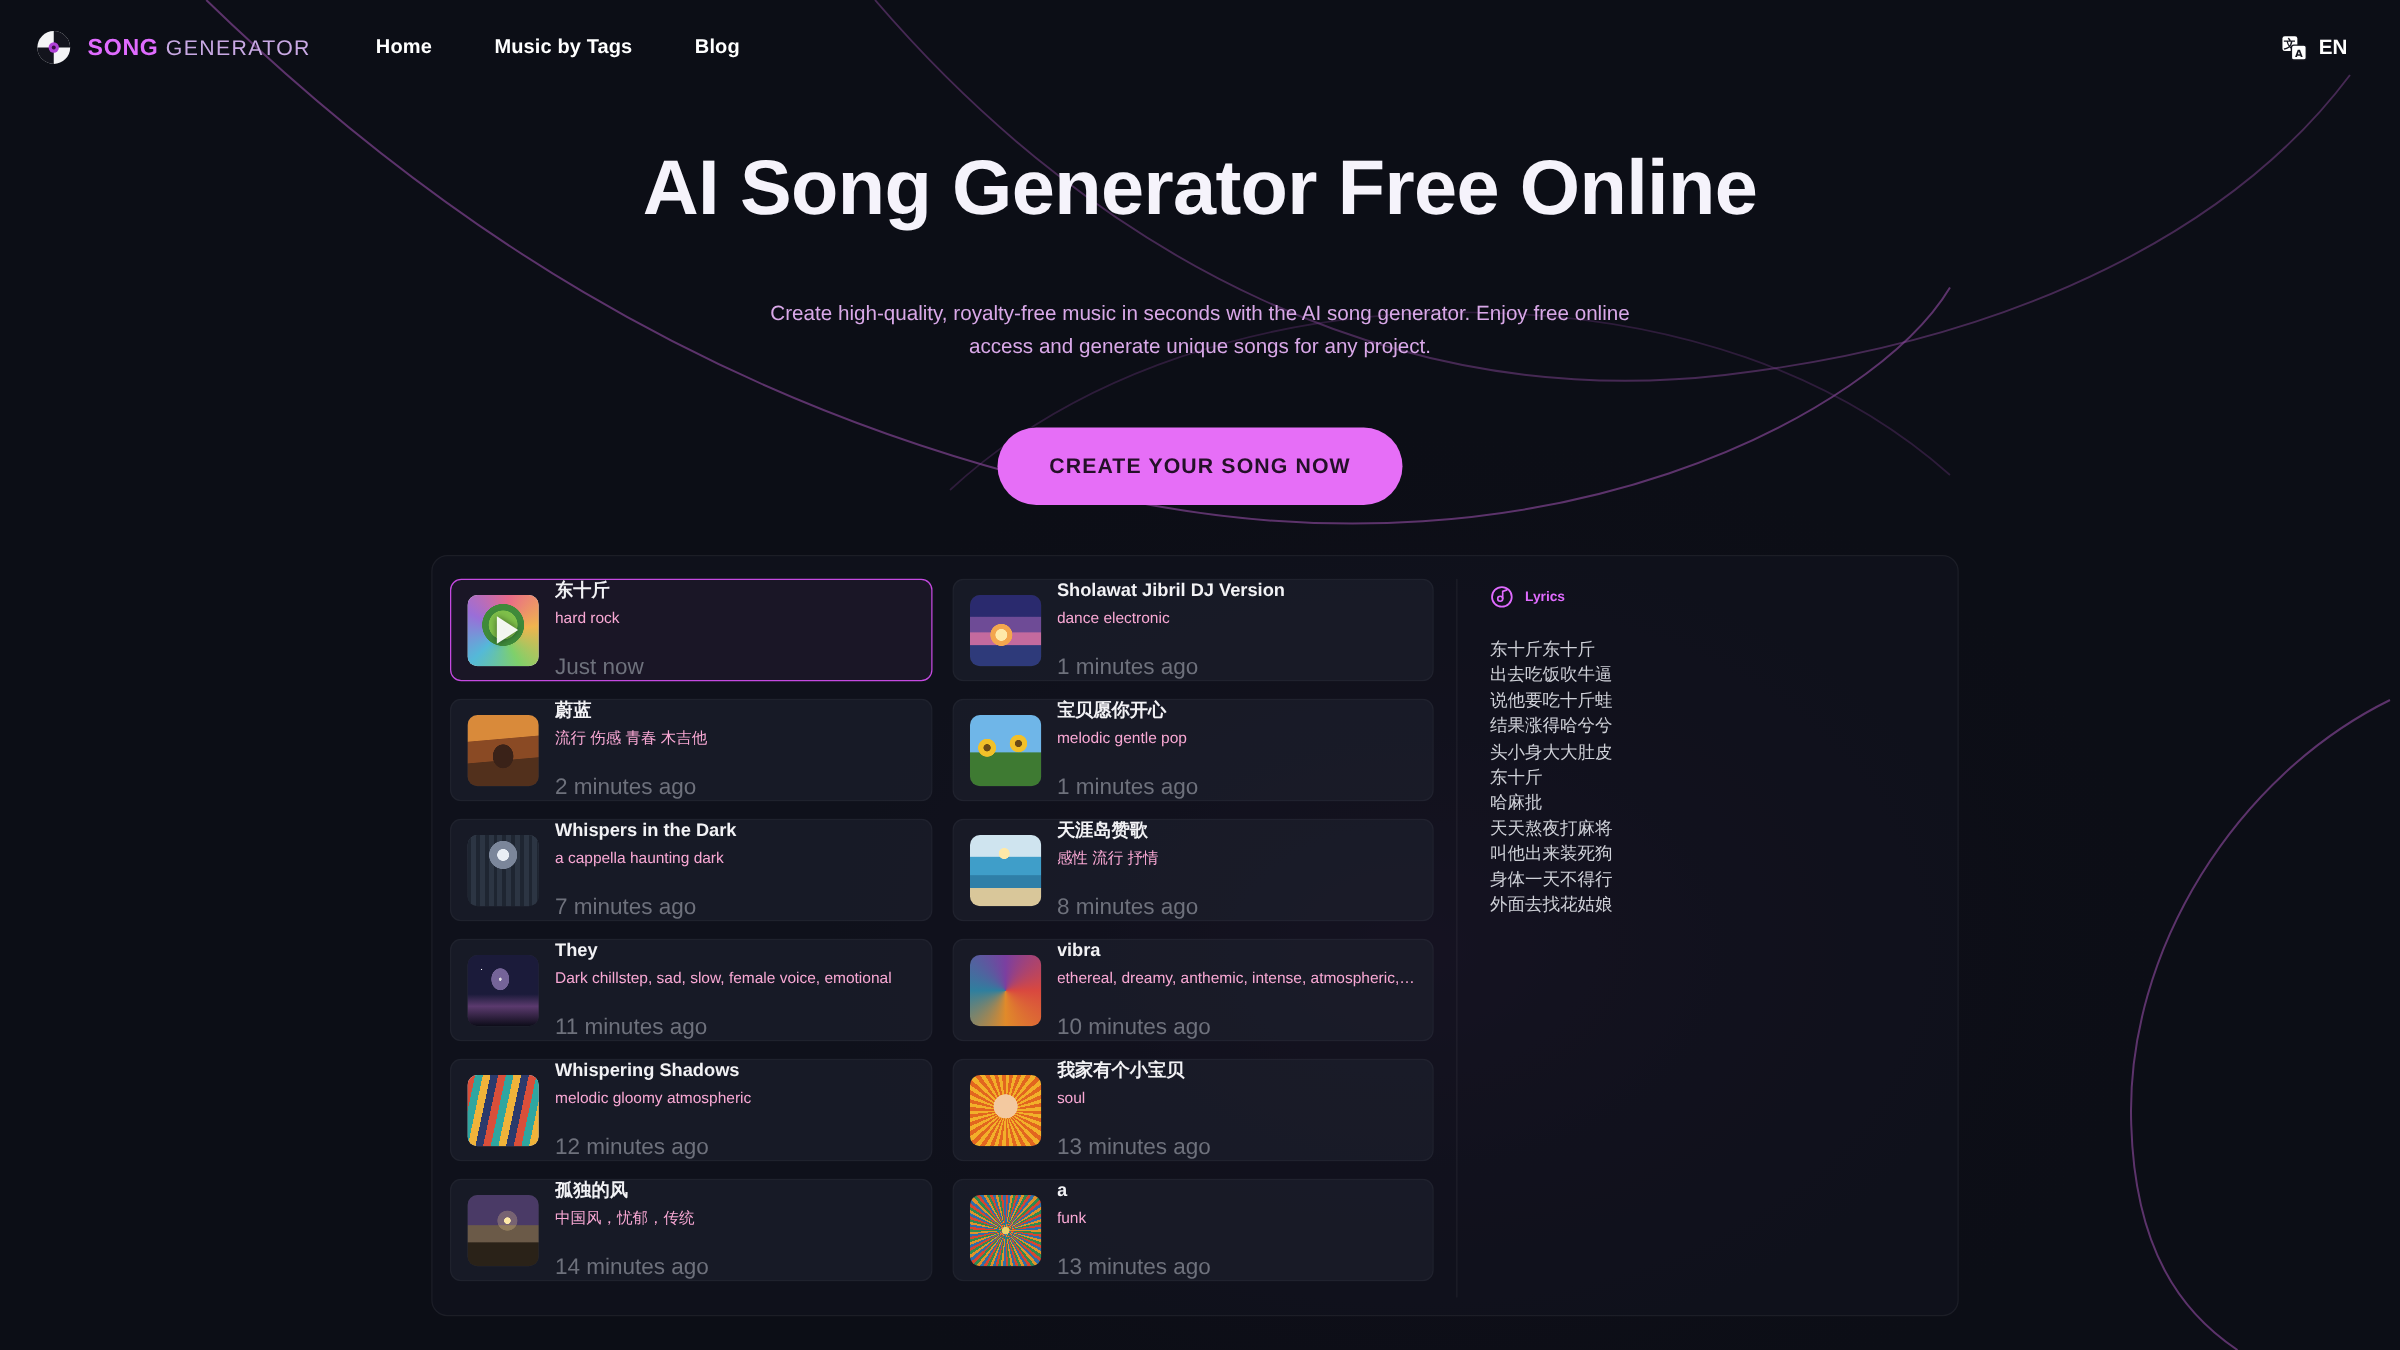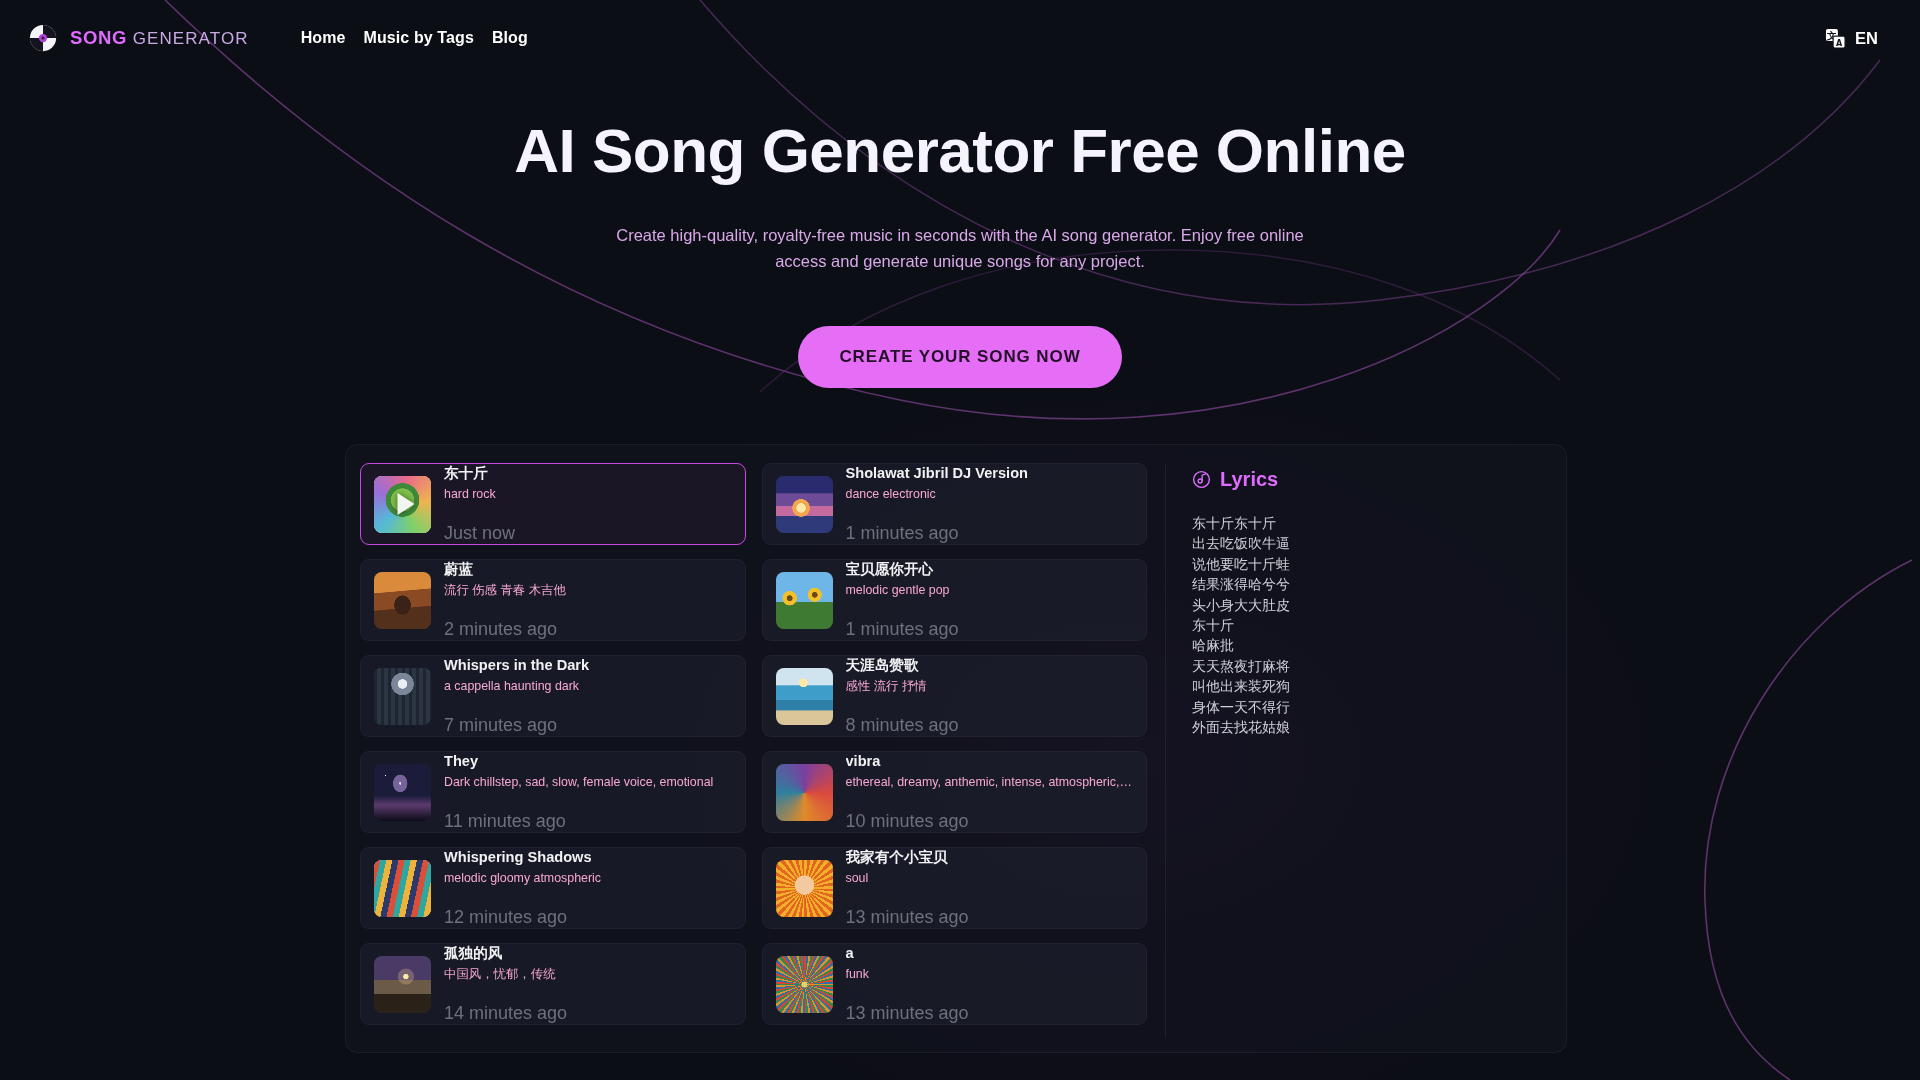--- a/index.html
+++ b/index.html
@@ -18,39 +18,39 @@
   .header {
     position: relative; z-index: 5;
     height: 76px; display: flex; 
     padding: 12px 28px;
   }
   .brand { display:flex; align-items:center; gap:12px; margin-right:52px; }
   .disc { width:30px; height:30px; position:relative; flex:none; }
   .brand-text { font-size:18.5px; font-weight:700; letter-spacing:.6px; }
   .brand-song { color:#e06bff; }
   .brand-gen { color:#c9a9e4; font-weight:400; letter-spacing:1.1px; font-size:17px;}
-  .nav { display:flex; align-items:center; gap:18px; }
+  .nav { display:flex; align-items:center; gap:50px; }
   .nav a {
     color:#ffffff; font-size:16px; font-weight:700; text-decoration:none;
     letter-spacing:.1px;
   }
   .lang {
     margin-left:auto; display:flex; align-items:center; gap:9px;
     color:#ffffff; font-size:16.5px; font-weight:600; padding-right:14px;
   }
   .lang-ico { width:21px; height:21px; flex:none; }
 
   
   .hero { position:relative; z-index:4; text-align:center; padding-top:42px; }
   .hero h1 {
     font-size:62px; font-weight:700; color:#f5f3fb;
     letter-spacing:-0.5px; line-height:1.08;
   }
   .hero p {
-    margin:38px auto 0; max-width:740px;
+    margin:54px auto 0; max-width:740px;
     font-size:16.5px; line-height:1.55; color:#d9a8e8; font-weight:400;
   }
   .cta-wrap { margin-top:52px; }
   .cta {
     display:inline-block; border:none; cursor:pointer;
     background:#e66ef7; color:#241028;
     font-size:17px; font-weight:700; letter-spacing:.9px;
     padding:21px 41px; border-radius:40px;
     font-family:"Liberation Sans", sans-serif;
   }
@@ -109,21 +109,21 @@
     white-space:nowrap; overflow:hidden; text-overflow:ellipsis;
   }
   .song-time {
     font-size:18px; color:#6e717c; margin-top:21px; line-height:1.2;
   }
 
   
   .lyrics { flex:1; padding:5px 0 0 26px; }
   .lyr-head { display:flex; align-items:center; gap:9px; margin-bottom:22px; }
   .lyr-ico { width:19px; height:19px; flex:none; }
-  .lyr-title { color:#e06bff; font-size:20px; font-weight:700; }
+  .lyr-title { color:#e06bff; font-size:11px; font-weight:700; }
   .lyr-lines { }
   .lyr-line {
     color:#cfd1d8; font-size:14px; line-height:20.4px;
     white-space:pre;
   }
 </style>
 </head>
 <body>
 
 <div class="page">

